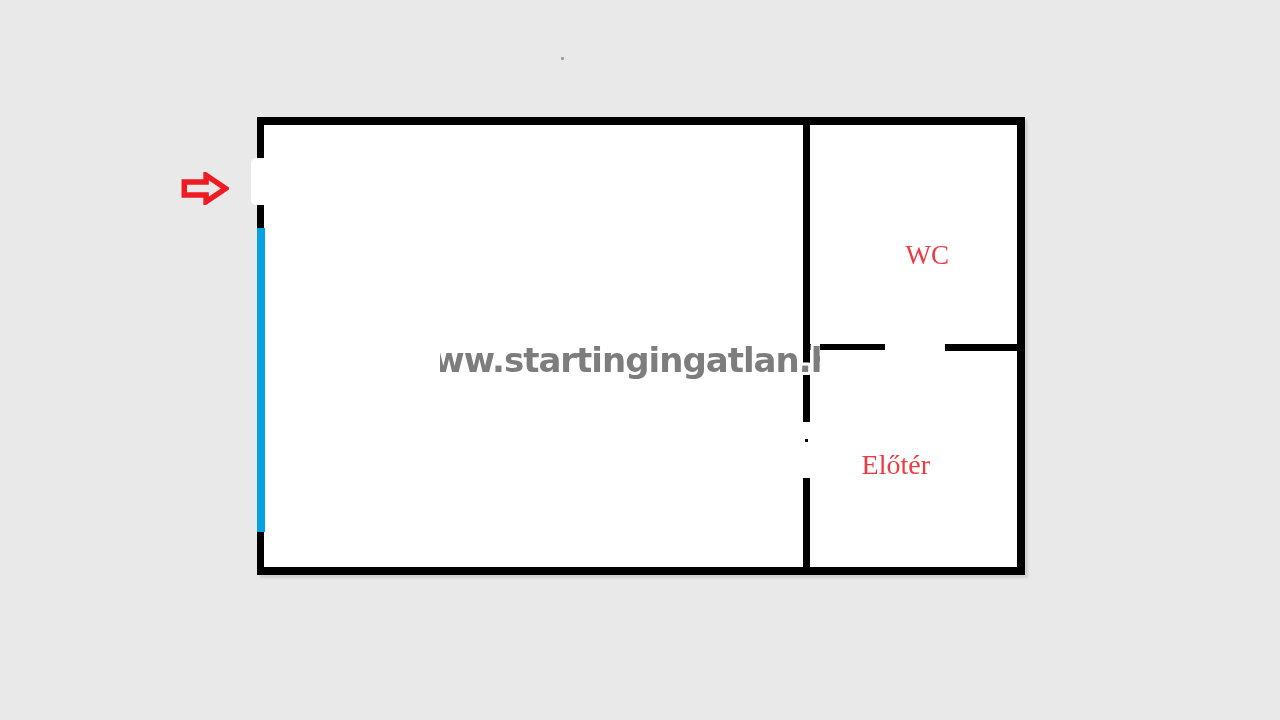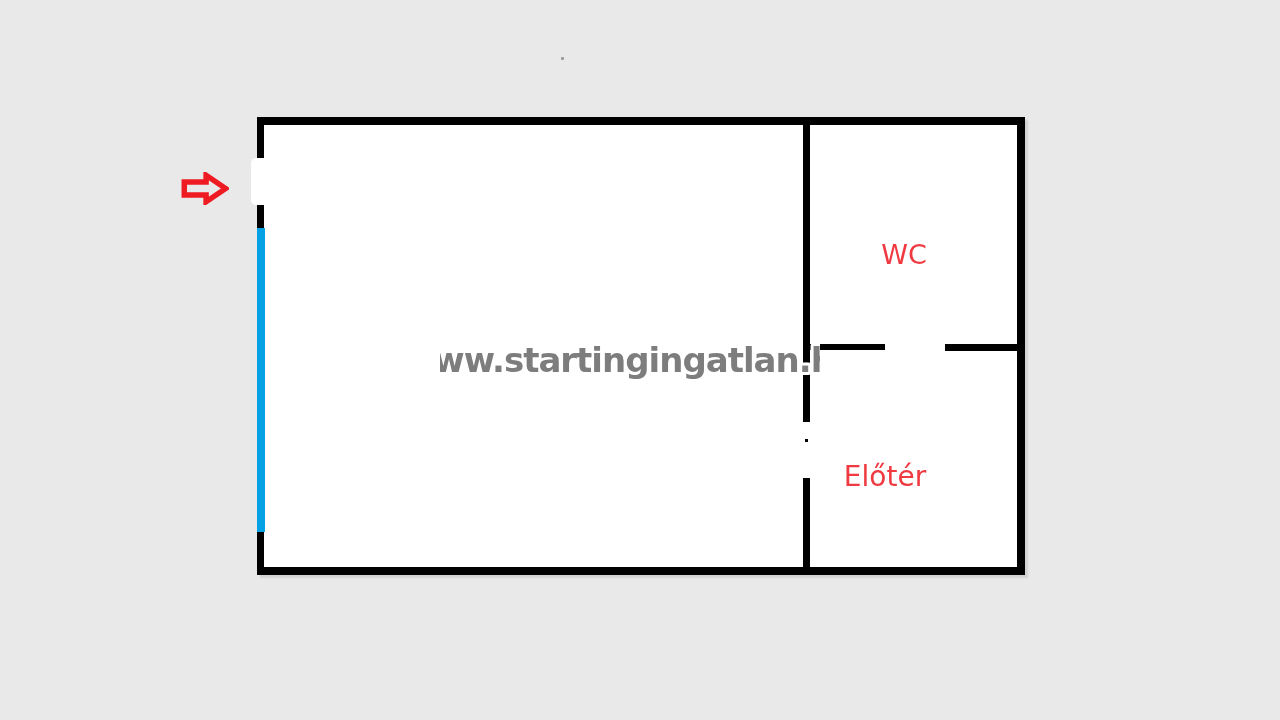--- a/index.html
+++ b/index.html
@@ -62,27 +62,28 @@
   
   .wall-divider-left  { left: 546px; top: 227px; width: 82px; height: 6px; }
   .wall-divider-right { left: 688px; top: 227px; width: 72px; height: 7px; }
 
   
   .room-label {
     position: absolute;
     color: var(--label);
     font-size: 28px;
     line-height: 32px;
-    text-align: center;
+    text-align: right;
     white-space: nowrap;
     z-index: 3;
+    font-family: Liberation Serif, serif;
   }
   .label-uzletter { left: 457px; top: 335px; width: 120px; }
   .label-wc       { left: 859px; top: 239px; width: 90px; font-size: 27px; }
-  .label-eloter   { left: 840px; top: 461px; width: 90px; }
+  .label-eloter   { left: 840px; top: 449px; width: 90px; }
 
   
   .watermark {
     position: absolute; left: 440px; top: 336px;
     width: 380px; height: 48px;
     z-index: 5;
     pointer-events: none;
   }
   .watermark text {
     font-family: "DejaVu Sans", "Liberation Sans", sans-serif;

